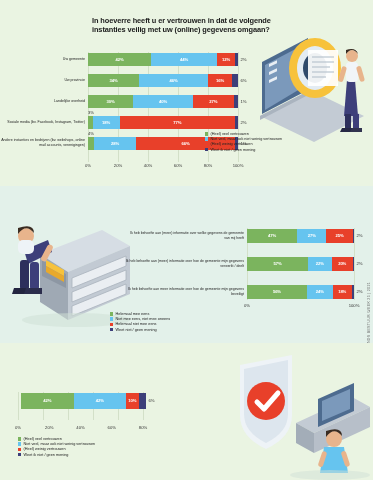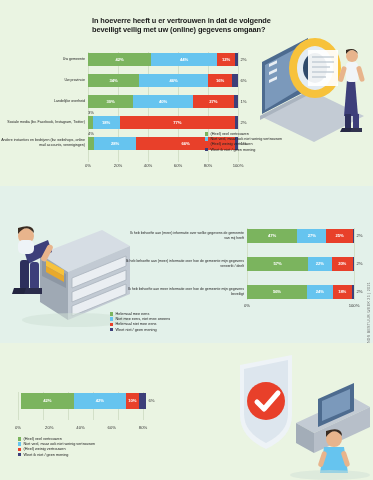--- a/index.html
+++ b/index.html
@@ -71,21 +71,21 @@
 
   
   .illu { position:absolute; pointer-events:none; }
   svg { display:block; overflow:visible; }
 </style>
 </head>
 <body>
 
 <div class="panel" id="panel-top">
 
-  <div class="panel-title" id="title-top">In hoeverre heeft u er vertrouwen in dat de volgende beveiligt veilig met uw (online) gegevens omgaan?</div>
+  <div class="panel-title" id="title-top">In hoeverre heeft u er vertrouwen in dat de volgende instanties veilig met uw (online) gegevens omgaan?</div>
 
   <div class="illu" style="left:252px; top:28px;">
     <svg width="120" height="115" viewBox="0 0 120 115">
 
       <polygon points="8,88 58,62 112,88 62,114" fill="#c3cbd4"></polygon>
       <polygon points="8,88 58,62 58,66 8,92" fill="#aab4bf"></polygon>
 
       <polygon points="10,86 10,34 56,10 56,62" fill="#4d6b8f"></polygon>
       <polygon points="13,82 13,37 53,16 53,58" fill="#7b99bb"></polygon>
 

